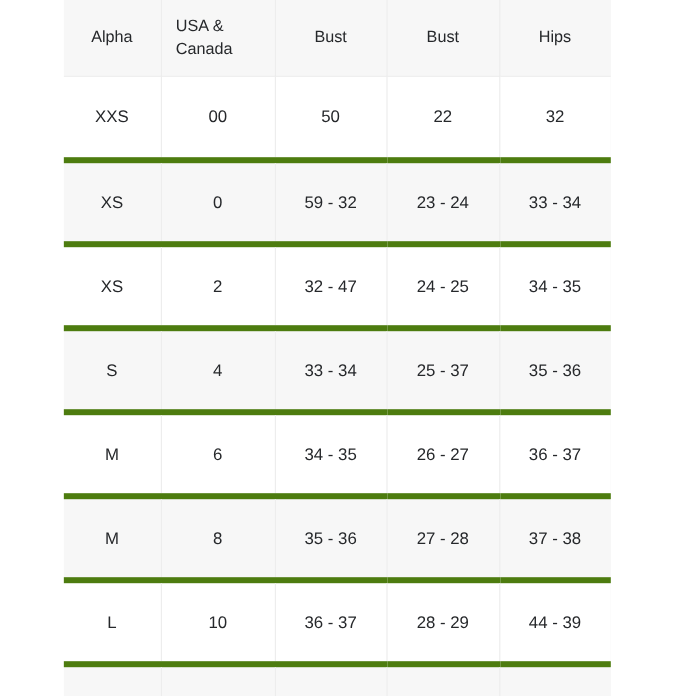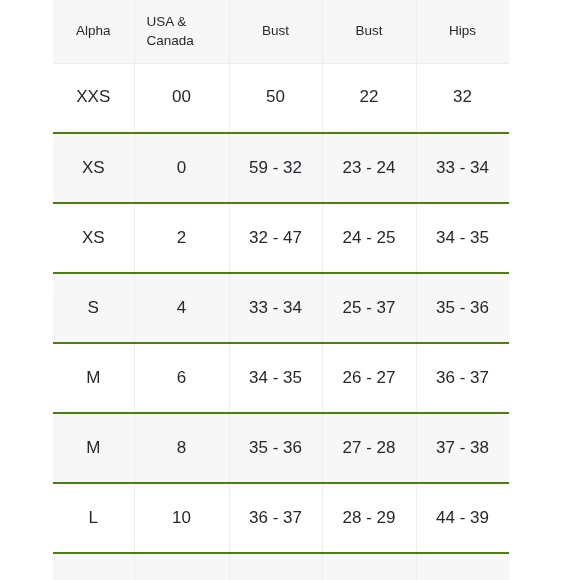--- a/index.html
+++ b/index.html
@@ -43,24 +43,24 @@
 
   table.size-chart col.c-alpha  { width: 81px; }
   table.size-chart col.c-usa    { width: 95px; }
   table.size-chart col.c-bust   { width: 93px; }
   table.size-chart col.c-waist  { width: 94px; }
   table.size-chart col.c-hips   { width: 93px; }
 
   table.size-chart th,
   table.size-chart td {
     border-right: 1px solid #ededed;
-    border-bottom: 2px solid #4d7c0f;
+    border-bottom: 5px solid #4d7c0f;
     color: #26282b;
     font-weight: 400;
-    font-size: 17px;
+    font-size: 14px;
     line-height: 1.45;
     padding: 0 8px;
     vertical-align: middle;
     box-sizing: border-box;
   }
   table.size-chart th:last-child,
   table.size-chart td:last-child {
     border-right: 1px solid #ededed;
   }
 

